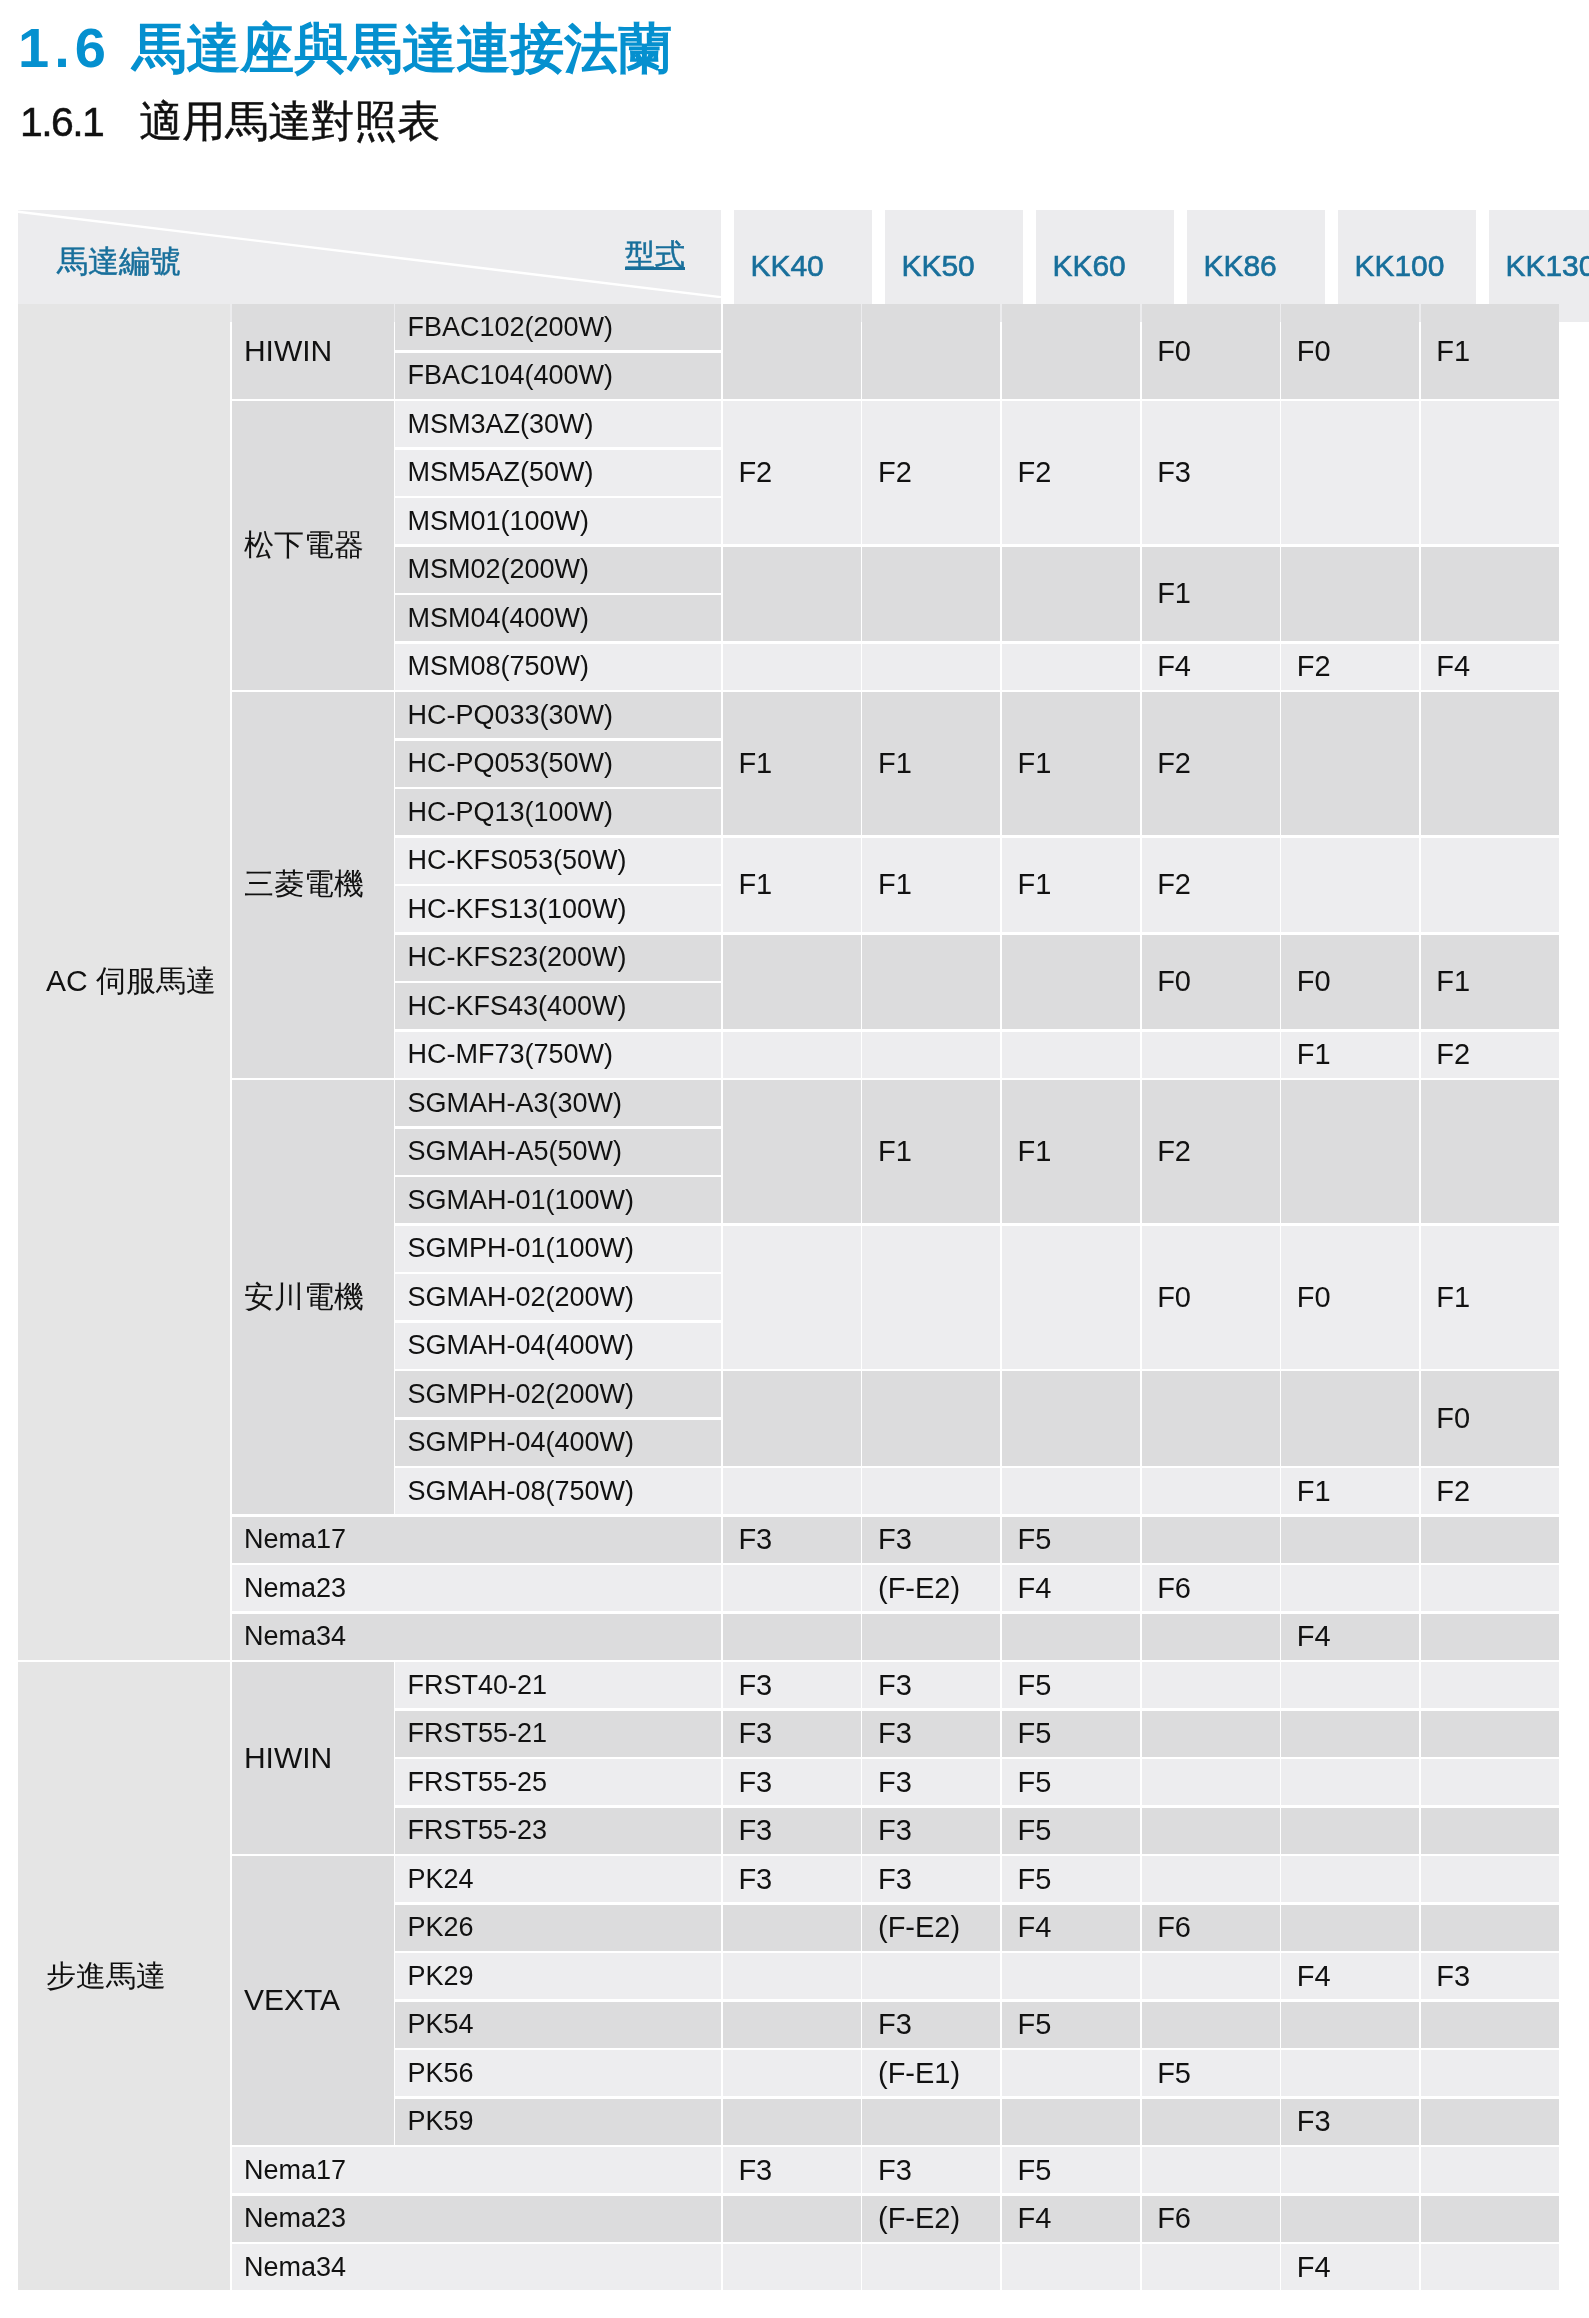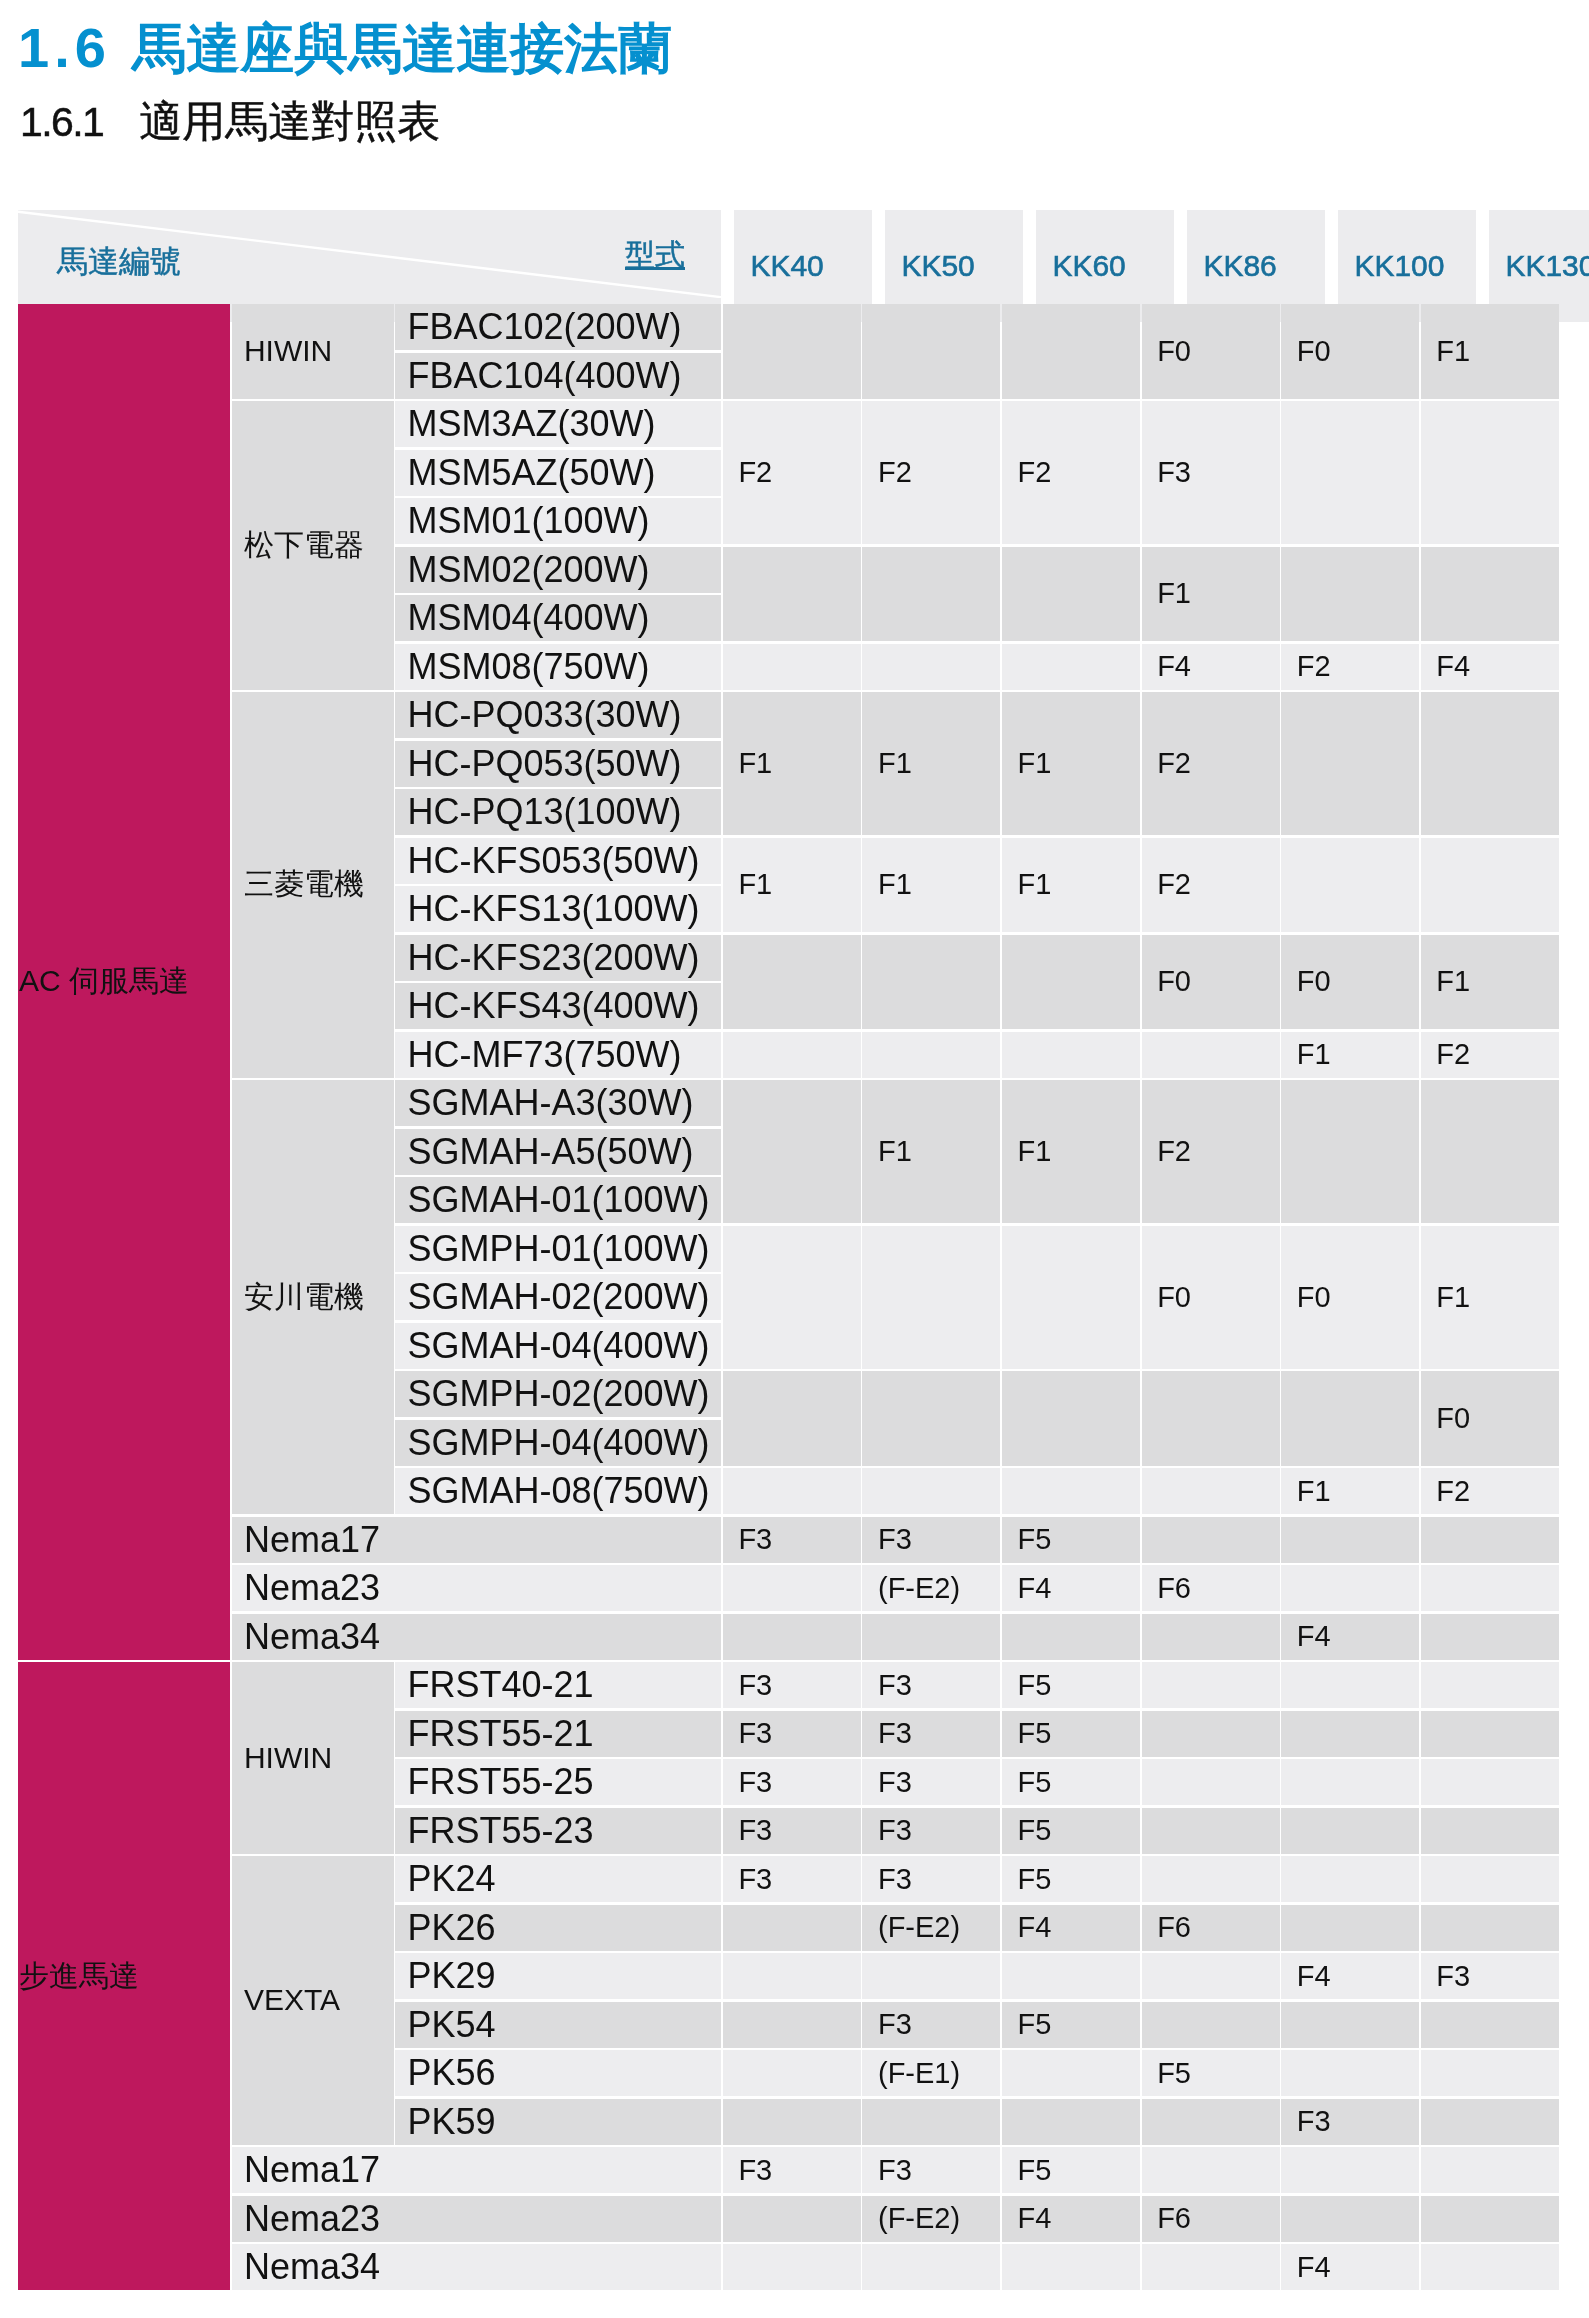--- a/index.html
+++ b/index.html
@@ -44,25 +44,25 @@
     
     .tbl {
       position: absolute; left: 18px; top: 304px;
       display: grid;
       grid-template-columns: 212px 162px 326px repeat(6, 138px);
       grid-template-rows: repeat(41, 46px);
       column-gap: 1.6px; row-gap: 2.5px;
     }
     .c {
       display: flex; align-items: center; box-sizing: border-box;
-      font-size: 36px; color: #111111; white-space: nowrap; overflow: hidden;
+      font-size: 27px; color: #111111; white-space: nowrap; overflow: hidden;
     }
     .L { background: #ededef; }
     .D { background: #dcdcdd; }
-    .cat { grid-column: 1; background: #be185d; padding-left: 1px; font-size: 30px; }
+    .cat { grid-column: 1; background: #e5e5e5; padding-left: 28px; font-size: 30px; }
     .b { grid-column: 2; background: #dcdcdd; padding-left: 12.3px; font-size: 30px; }
     .m { grid-column: 3; padding-left: 12.3px; }
     .g { grid-column: 2 / 4; padding-left: 12.3px; }
     .grp {
       grid-column: 4 / 10; display: grid;
       grid-template-columns: repeat(6, 138px); column-gap: 1.6px;
     }
     .grp > div {
       display: flex; align-items: center; box-sizing: border-box; padding-left: 15.6px;
       font-size: 29px; color: #111111; white-space: nowrap;

